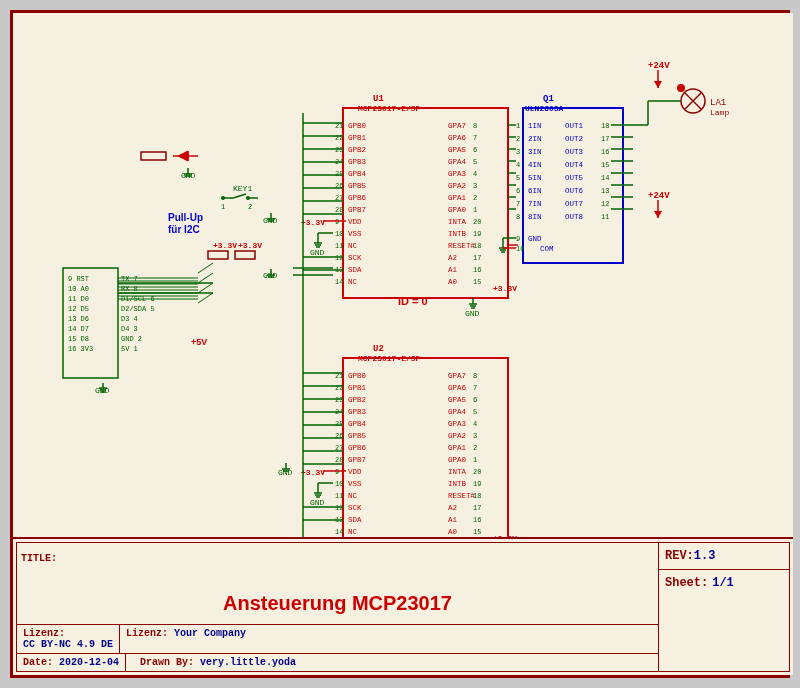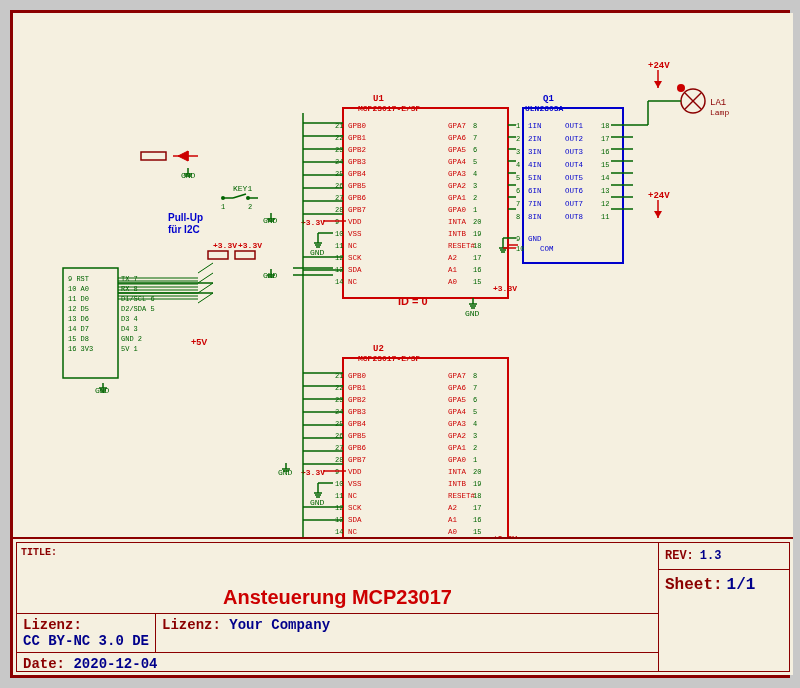--- a/index.html
+++ b/index.html
@@ -87,46 +87,46 @@
       font-family: Arial, sans-serif;
       margin-top: 28px;
     }
     .title-sub-row {
       display: flex;
       border-bottom: 1px solid #8b0000;
     }
     .title-sub-row:last-child { border-bottom: none; gap: 8px; }
     .sub-cell {
       padding: 3px 6px;
-      font-size: 14px;
+      font-size: 10px;
       border-right: 1px solid #8b0000;
       min-width: 80px;
     }
     .sub-cell:last-child { border-right: none; }
     .sub-label { color: #8b0000; font-weight: bold; }
     .sub-value { color: #00008b; font-weight: bold; margin-top: 40px; }
     .title-right {
       width: 130px;
       display: flex;
       flex-direction: column;
     }
     .rev-cell {
       padding: 6px;
       border-bottom: 1px solid #8b0000;
       font-size: 12px;
       font-weight: bold;
       display: flex;
       align-items: center;
-      gap: 6px;
+      gap: 0;
     }
     .rev-label { color: #8b0000; }
     .rev-value { color: #00008b; }
     .sheet-cell {
       padding: 6px;
-      font-size: 16px;
+      font-size: 12px;
       font-weight: bold;
       display: flex;
       align-items: center;
       gap: 4px;
     }
     .sheet-label { color: #8b0000; }
     .sheet-value { color: #00008b; text-align: right; }
 
     
     .schematic-svg {
@@ -551,31 +551,35 @@
   <div class="title-block">
     <div class="title-inner">
       <div class="title-left">
         <div class="title-main">
           <span class="title-label">TITLE:</span>
           <span class="title-text">Ansteuerung MCP23017</span>
         </div>
         <div class="title-sub-row">
           <div class="sub-cell">
             <span class="sub-label">Lizenz:</span><br>
-            <span class="sub-value">CC BY-NC 3.0 DE</span>
+            <span class="sub-value">CC BY-NC 4.9 DE</span>
           </div>
           <div class="sub-cell">
             <span class="sub-label">Lizenz:</span>
             <span class="sub-value">Your Company</span>
           </div>
         </div>
         <div class="title-sub-row">
           <div class="sub-cell">
             <span class="sub-label">Date:</span>
             <span class="sub-value">2020-12-04</span>
+          </div>
+          <div class="sub-cell">
+            <span class="sub-label">Drawn By:</span>
+            <span class="sub-value">very.little.yoda</span>
           </div>
         </div>
       </div>
       <div class="title-right">
         <div class="rev-cell">
           <span class="rev-label">REV:</span>
           <span class="rev-value">1.3</span>
         </div>
         <div class="sheet-cell">
           <span class="sheet-label">Sheet:</span>

